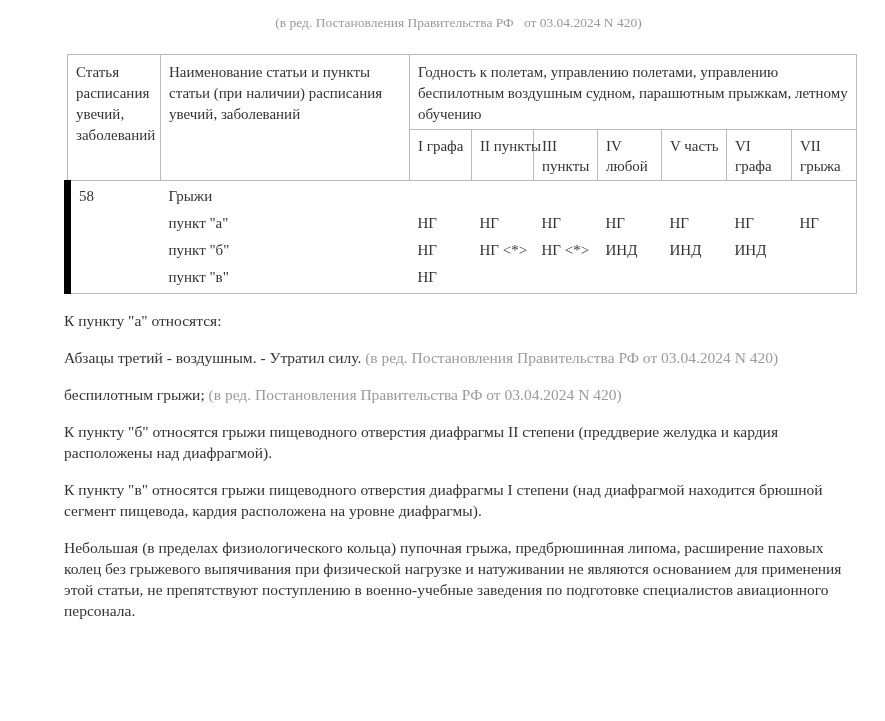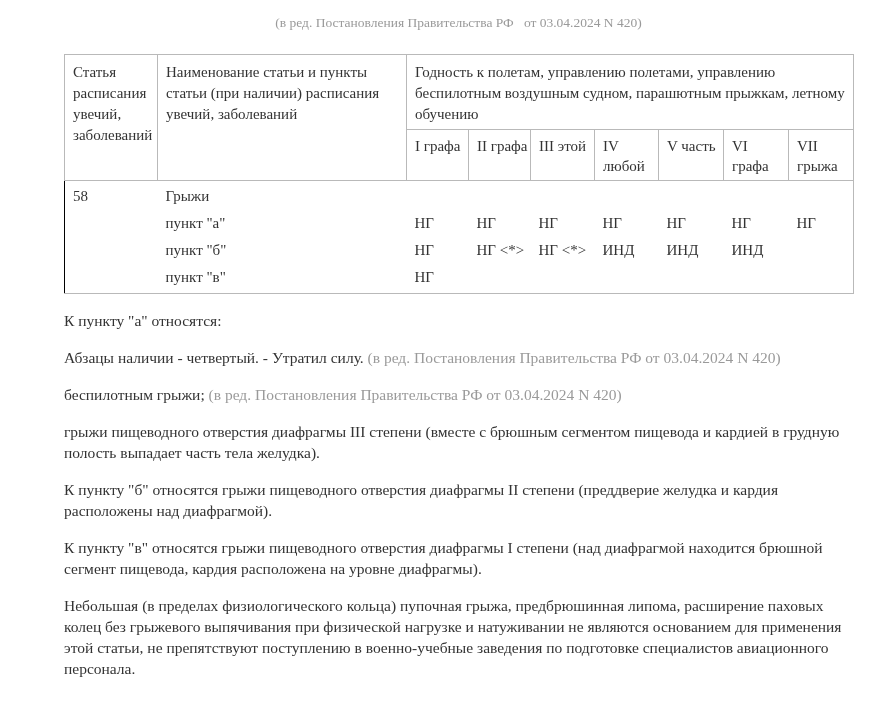--- a/index.html
+++ b/index.html
@@ -36,21 +36,21 @@
     line-height: 21px;
   }
   table.sched th.graph { padding: 6px 6px 4px 8px; line-height: 20px; }
   table.sched th.nowrap { white-space: nowrap; }
   table.sched td {
     border: none;
     border-bottom: 1px solid #b9b9b9;
     vertical-align: top;
     padding: 2px 8px;
   }
-  table.sched td.first { border-left: 1px solid #000000; }
+  table.sched td.first { border-left: 7px solid #000000; }
   table.sched td.last  { border-right: 1px solid #b9b9b9; }
   .bline { height: 27px; line-height: 27px; white-space: nowrap; overflow: visible; }
 
   .paras { margin-top: 2px; }
   .paras p {
     margin: 16px 0;
     font-size: 15.5px;
     line-height: 21px;
   }
   .note { color: #9a9a9a; }
@@ -75,22 +75,22 @@
         <col style="width:65px">
     </colgroup>
     <thead>
       <tr>
         <th rowspan="2">Статья расписания увечий, заболеваний</th>
         <th rowspan="2">Наименование статьи и пункты статьи (при наличии) расписания увечий, заболеваний</th>
         <th colspan="7">Годность к полетам, управлению полетами, управлению беспилотным воздушным судном, парашютным прыжкам, летному обучению</th>
       </tr>
       <tr>
         <th class="graph nowrap">I графа</th>
-        <th class="graph nowrap">II графа</th>
-        <th class="graph">III этой</th>
+        <th class="graph nowrap">II пункты</th>
+        <th class="graph">III пункты</th>
         <th class="graph">IV любой</th>
         <th class="graph nowrap">V часть</th>
         <th class="graph">VI графа</th>
         <th class="graph">VII грыжа</th>
       </tr>
     </thead>
     <tbody>
       <tr>
         <td class="first">
           <div class="bline">58</div>
@@ -145,21 +145,20 @@
           <div class="bline">НГ</div>
           <div class="bline"></div>
           <div class="bline"></div>
         </td>
       </tr>
     </tbody>
   </table>
 
   <div class="paras">
     <p><span>К пункту "а" относятся:</span><span class="note"></span></p>
-    <p><span>Абзацы наличии - четвертый. - Утратил силу. </span><span class="note">(в ред. Постановления Правительства РФ от 03.04.2024 N 420)</span></p>
+    <p><span>Абзацы третий - воздушным. - Утратил силу. </span><span class="note">(в ред. Постановления Правительства РФ от 03.04.2024 N 420)</span></p>
     <p><span>беспилотным грыжи; </span><span class="note">(в ред. Постановления Правительства РФ от 03.04.2024 N 420)</span></p>
-    <p><span>грыжи пищеводного отверстия диафрагмы III степени (вместе с брюшным сегментом пищевода и кардией в грудную полость выпадает часть тела желудка).</span><span class="note"></span></p>
     <p><span>К пункту "б" относятся грыжи пищеводного отверстия диафрагмы II степени (преддверие желудка и кардия расположены над диафрагмой).</span><span class="note"></span></p>
     <p><span>К пункту "в" относятся грыжи пищеводного отверстия диафрагмы I степени (над диафрагмой находится брюшной сегмент пищевода, кардия расположена на уровне диафрагмы).</span><span class="note"></span></p>
     <p><span>Небольшая (в пределах физиологического кольца) пупочная грыжа, предбрюшинная липома, расширение паховых колец без грыжевого выпячивания при физической нагрузке и натуживании не являются основанием для применения этой статьи, не препятствуют поступлению в военно-учебные заведения по подготовке специалистов авиационного персонала.</span><span class="note"></span></p>
   </div>
 
 </div>
 
 </body></html>

